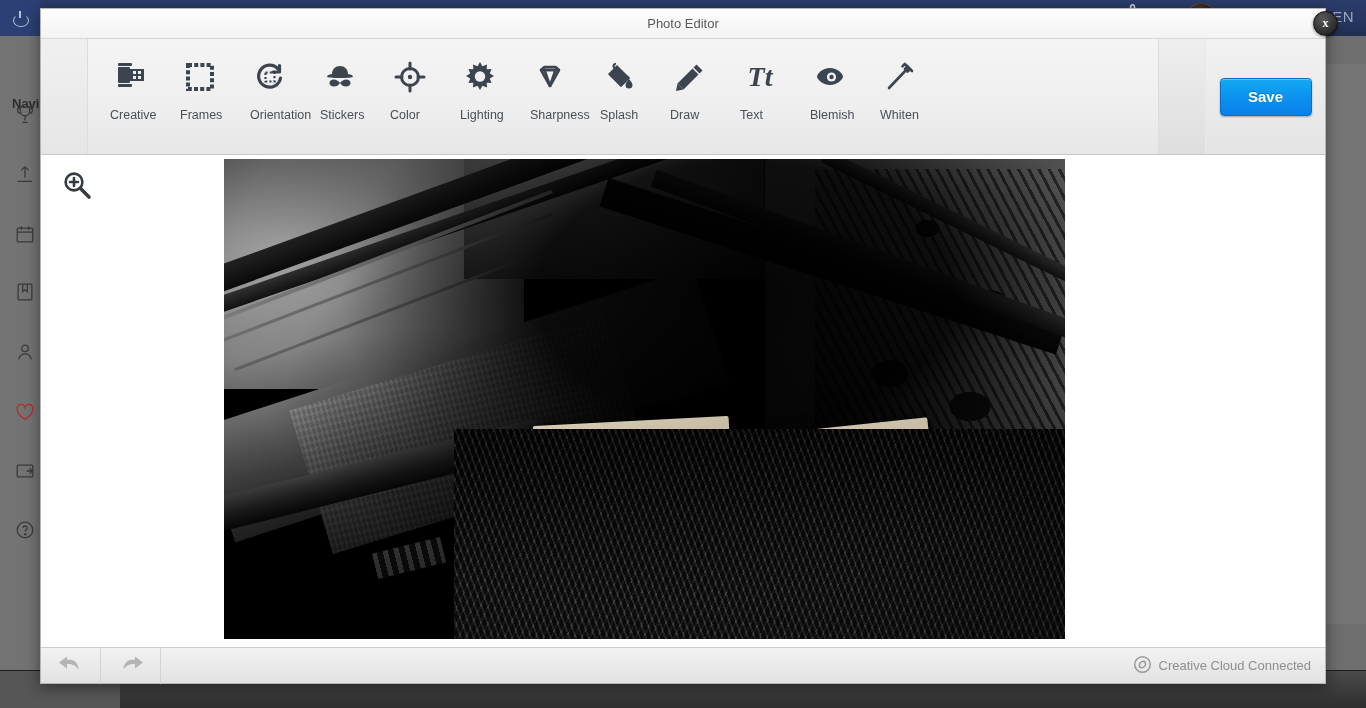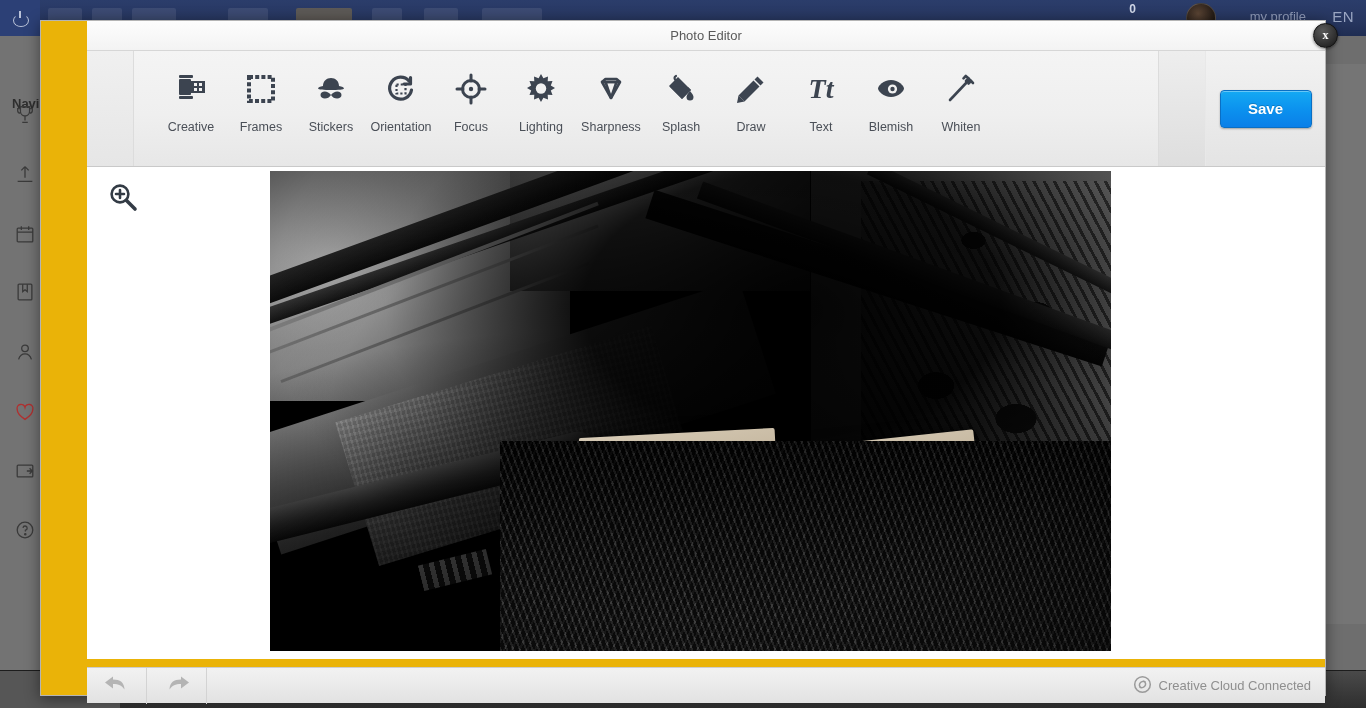--- a/index.html
+++ b/index.html
@@ -88,26 +88,25 @@
     background: linear-gradient(180deg,#4a4a4a,#2e2e2e);
     border-top: 1px solid #1d1d1d;
   }
   #bg-bottombar-seg {
     position: absolute; left: 0; top: 0; width: 120px; height: 38px;
     background: #565656;
   }
 
   
   #modal {
-    position: absolute; left: 40px; top: 20px;
+    position: absolute; left: 40px; top: 8px;
     width: 1286px; height: 676px;
-    background: #eab308;
+    background: #1d4ed8;
     border: 1px solid #b5b5b5;
     box-shadow: 0 3px 14px rgba(0,0,0,.45);
-    padding-left: 46px;
   }
   #titlebar {
     position: relative; height: 30px;
     background: linear-gradient(180deg,#fdfdfd,#f3f3f3);
     border-bottom: 1px solid #d6d6d6;
     display: flex; align-items: center; justify-content: center;
   }
   #title-text { font-size: 13px; color: #5a5a5a; }
   #close-btn {
     position: absolute; right: -13px; top: 2px;
@@ -130,21 +129,21 @@
   #tool-gutter {
     width: 47px; border-right: 1px solid #dcdcdc;
     background: linear-gradient(180deg,#f0f0f0,#e6e6e6);
   }
   #tools {
     flex: 1 1 auto; display: flex; align-items: flex-start;
     padding-left: 22px; padding-top: 16px; gap: 0;
   }
   .tool {
     width: 70px; display: flex; flex-direction: column;
-    align-items: center; gap: 9px; cursor: pointer;
+    align-items: flex-start; gap: 9px; cursor: pointer;
     color: #3c4450;
   }
   .tool .glyph { height: 44px; display: flex; align-items: center; justify-content: center; }
   .tool .glyph svg { display: block; }
   .tool .lbl { font-size: 12.5px; color: #4a4f57; white-space: nowrap; }
 
   #toolrow-spacer {
     width: 48px; border-left: 1px solid #dcdcdc; border-right: 1px solid #e8e8e8;
     background: linear-gradient(180deg,#eeeeee,#dedede);
   }
@@ -302,21 +301,21 @@
   .drip {
     position: absolute; bottom: 0; width: 3px;
     background: linear-gradient(180deg, rgba(255,255,255,.55), rgba(255,255,255,0));
   }
 
   
   #bottombar {
     position: relative; height: 36px;
     background: linear-gradient(180deg,#f2f2f2,#e2e2e2);
     border-top: 1px solid #cdcdcd;
-    display: flex; align-items: center; margin-top: 8px;
+    display: flex; align-items: center;
   }
   .histbtn {
     width: 60px; height: 36px;
     display: flex; align-items: center; justify-content: center;
     border-right: 1px solid #d3d3d3; cursor: pointer;
   }
   #bottombar-right {
     margin-left: auto; display: flex; align-items: center; gap: 7px;
     padding-right: 14px; color: #8f8f8f; font-size: 13px;
   }
@@ -441,48 +440,48 @@
         <span class="glyph">
           <svg width="40" height="40" viewBox="0 0 40 40" fill="none" stroke="#3c4450" stroke-width="4" stroke-dasharray="4 2.2">
             <rect x="8" y="8" width="24" height="24"></rect>
           </svg>
         </span>
         <span class="lbl">Frames</span>
       </div>
 
       <div class="tool">
         <span class="glyph">
-          <svg width="40" height="40" viewBox="0 0 40 40" fill="#3c4450">
-            <path d="M12 17c0-5 3.5-8 8-8s8 3 8 8c3 .6 5 1.6 5 2.4 0 1-6 1.6-13 1.6S7 20.4 7 19.4c0-.8 2-1.8 5-2.4z"></path>
-            <path d="M20 26c-1.6-2.2-4-3.4-6.2-3.4-2.6 0-4.3 1.5-4.3 3.4 0 2.1 1.9 3.6 4.4 3.6 2.5 0 4.6-1.3 6.1-3.6zM20 26c1.6-2.2 4-3.4 6.2-3.4 2.6 0 4.3 1.5 4.3 3.4 0 2.1-1.9 3.6-4.4 3.6-2.5 0-4.6-1.3-6.1-3.6z"></path>
-          </svg>
-        </span>
-        <span class="lbl">Stickers</span>
-      </div>
-
-      <div class="tool">
-        <span class="glyph">
           <svg width="40" height="40" viewBox="0 0 40 40" fill="none" stroke="#3c4450" stroke-width="3.2">
             <path d="M28 12a11 11 0 1 0 2.5 9" stroke-linecap="round"></path>
             <path d="M29.5 8.5V15h-6.5" stroke-linecap="round" stroke-linejoin="round"></path>
             <rect x="15.5" y="15.5" width="9" height="9" stroke-width="2.2" stroke-dasharray="2.2 2"></rect>
           </svg>
         </span>
         <span class="lbl">Orientation</span>
       </div>
 
       <div class="tool">
         <span class="glyph">
+          <svg width="40" height="40" viewBox="0 0 40 40" fill="#3c4450">
+            <path d="M12 17c0-5 3.5-8 8-8s8 3 8 8c3 .6 5 1.6 5 2.4 0 1-6 1.6-13 1.6S7 20.4 7 19.4c0-.8 2-1.8 5-2.4z"></path>
+            <path d="M20 26c-1.6-2.2-4-3.4-6.2-3.4-2.6 0-4.3 1.5-4.3 3.4 0 2.1 1.9 3.6 4.4 3.6 2.5 0 4.6-1.3 6.1-3.6zM20 26c1.6-2.2 4-3.4 6.2-3.4 2.6 0 4.3 1.5 4.3 3.4 0 2.1-1.9 3.6-4.4 3.6-2.5 0-4.6-1.3-6.1-3.6z"></path>
+          </svg>
+        </span>
+        <span class="lbl">Stickers</span>
+      </div>
+
+      <div class="tool">
+        <span class="glyph">
           <svg width="40" height="40" viewBox="0 0 40 40" fill="none" stroke="#3c4450" stroke-width="3">
             <circle cx="20" cy="20" r="8.5"></circle>
             <path d="M20 6v6M20 28v6M6 20h6M28 20h6" stroke-linecap="round"></path>
             <circle cx="20" cy="20" r="2.2" fill="#3c4450" stroke="none"></circle>
           </svg>
         </span>
-        <span class="lbl">Focus</span>
+        <span class="lbl">Color</span>
       </div>
 
 
       <div class="tool">
         <span class="glyph">
           <svg width="40" height="40" viewBox="0 0 40 40">
             <g fill="#3c4450">
               <path d="M20 5l2.4 4.2L27 7.5l-.3 4.8 4.8-.3-1.7 4.6L34 19l-4.2 2.4 1.7 4.6-4.8-.3.3 4.8-4.6-1.7L20 33l-2.4-4.2-4.6 1.7.3-4.8-4.8.3 1.7-4.6L6 19l4.2-2.4-1.7-4.6 4.8.3-.3-4.8 4.6 1.7z"></path>
             </g>
             <circle cx="20" cy="19.5" r="5.2" fill="#f1f1f1"></circle>

